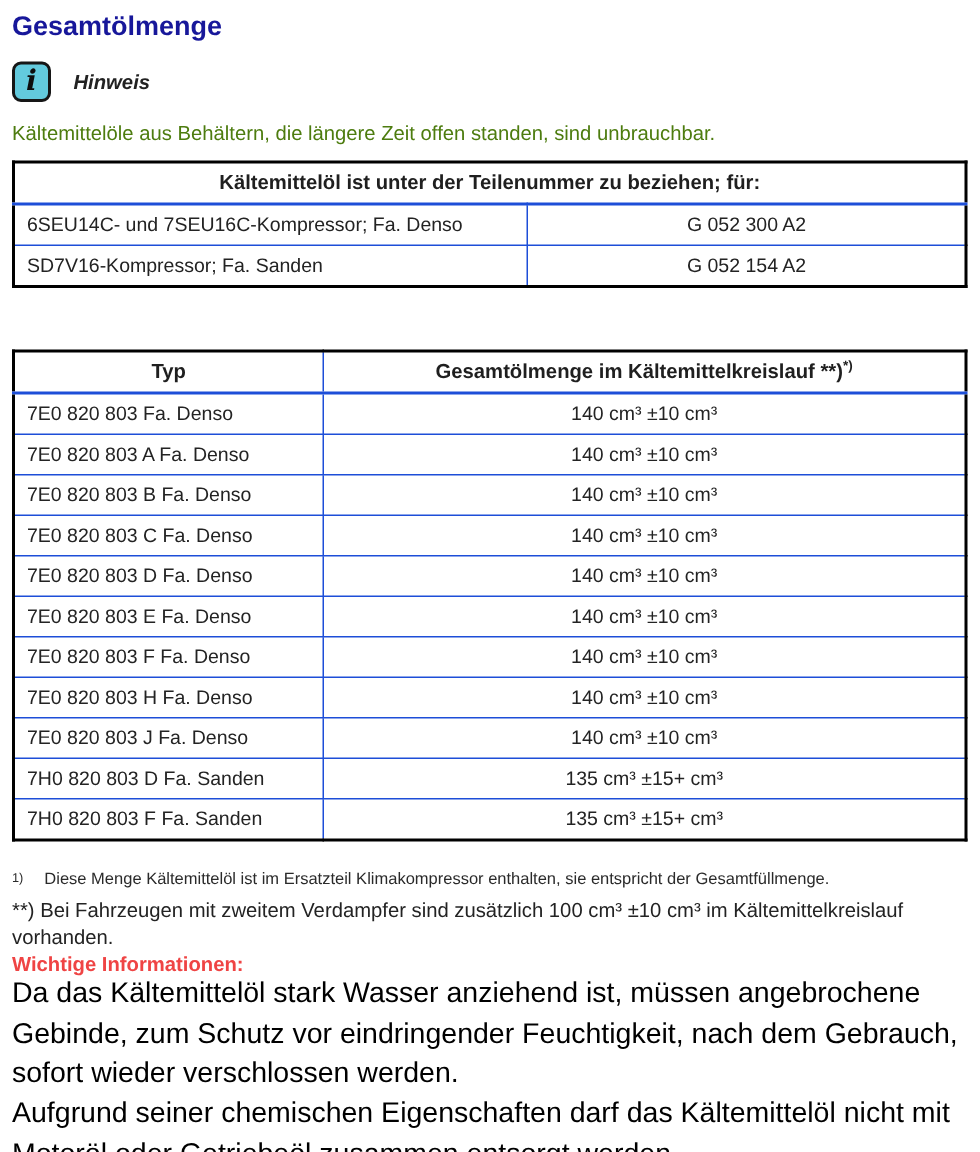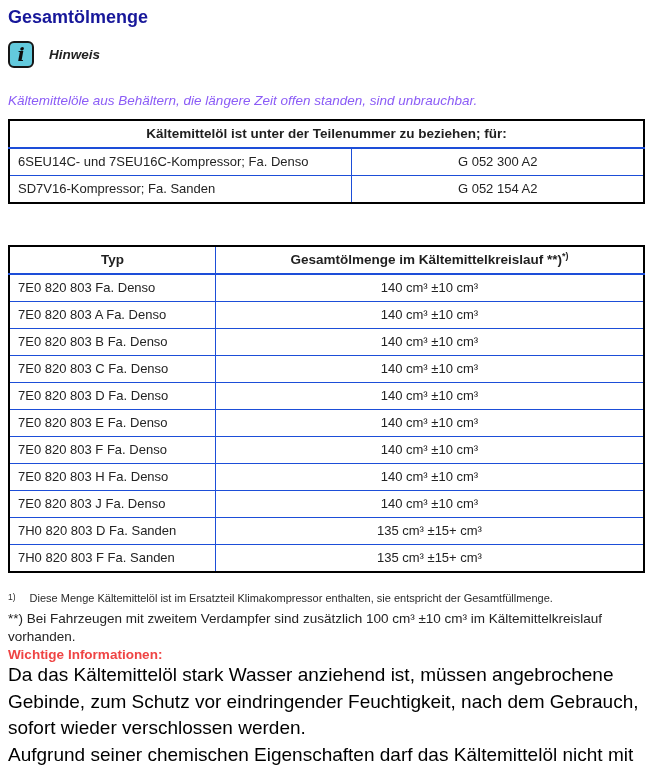--- a/index.html
+++ b/index.html
@@ -42,24 +42,23 @@
     box-sizing: border-box;
     flex: 0 0 auto;
   }
   .hinweis-label {
     font-weight: bold;
     font-style: italic;
     font-size: 13.5px;
     color: #222;
   }
   .lead-text {
-    font-style: italic;
-    font-size: 13.5px;
-    margin-top: 25px;
-    color: #8b5cf6;
+    font-size: 13.5px;
+    margin-top: 13px;
+    color: #4d7c0f;
   }
 
   table {
     width: 637px;
     border-collapse: collapse;
     table-layout: fixed;
   }
   table.parts-table { margin-top: 11px; border: 2px solid #000; }
   table.oil-table   { margin-top: 41px; border: 2px solid #000; }
   th, td { border: 1px solid #1d4ed8; }

